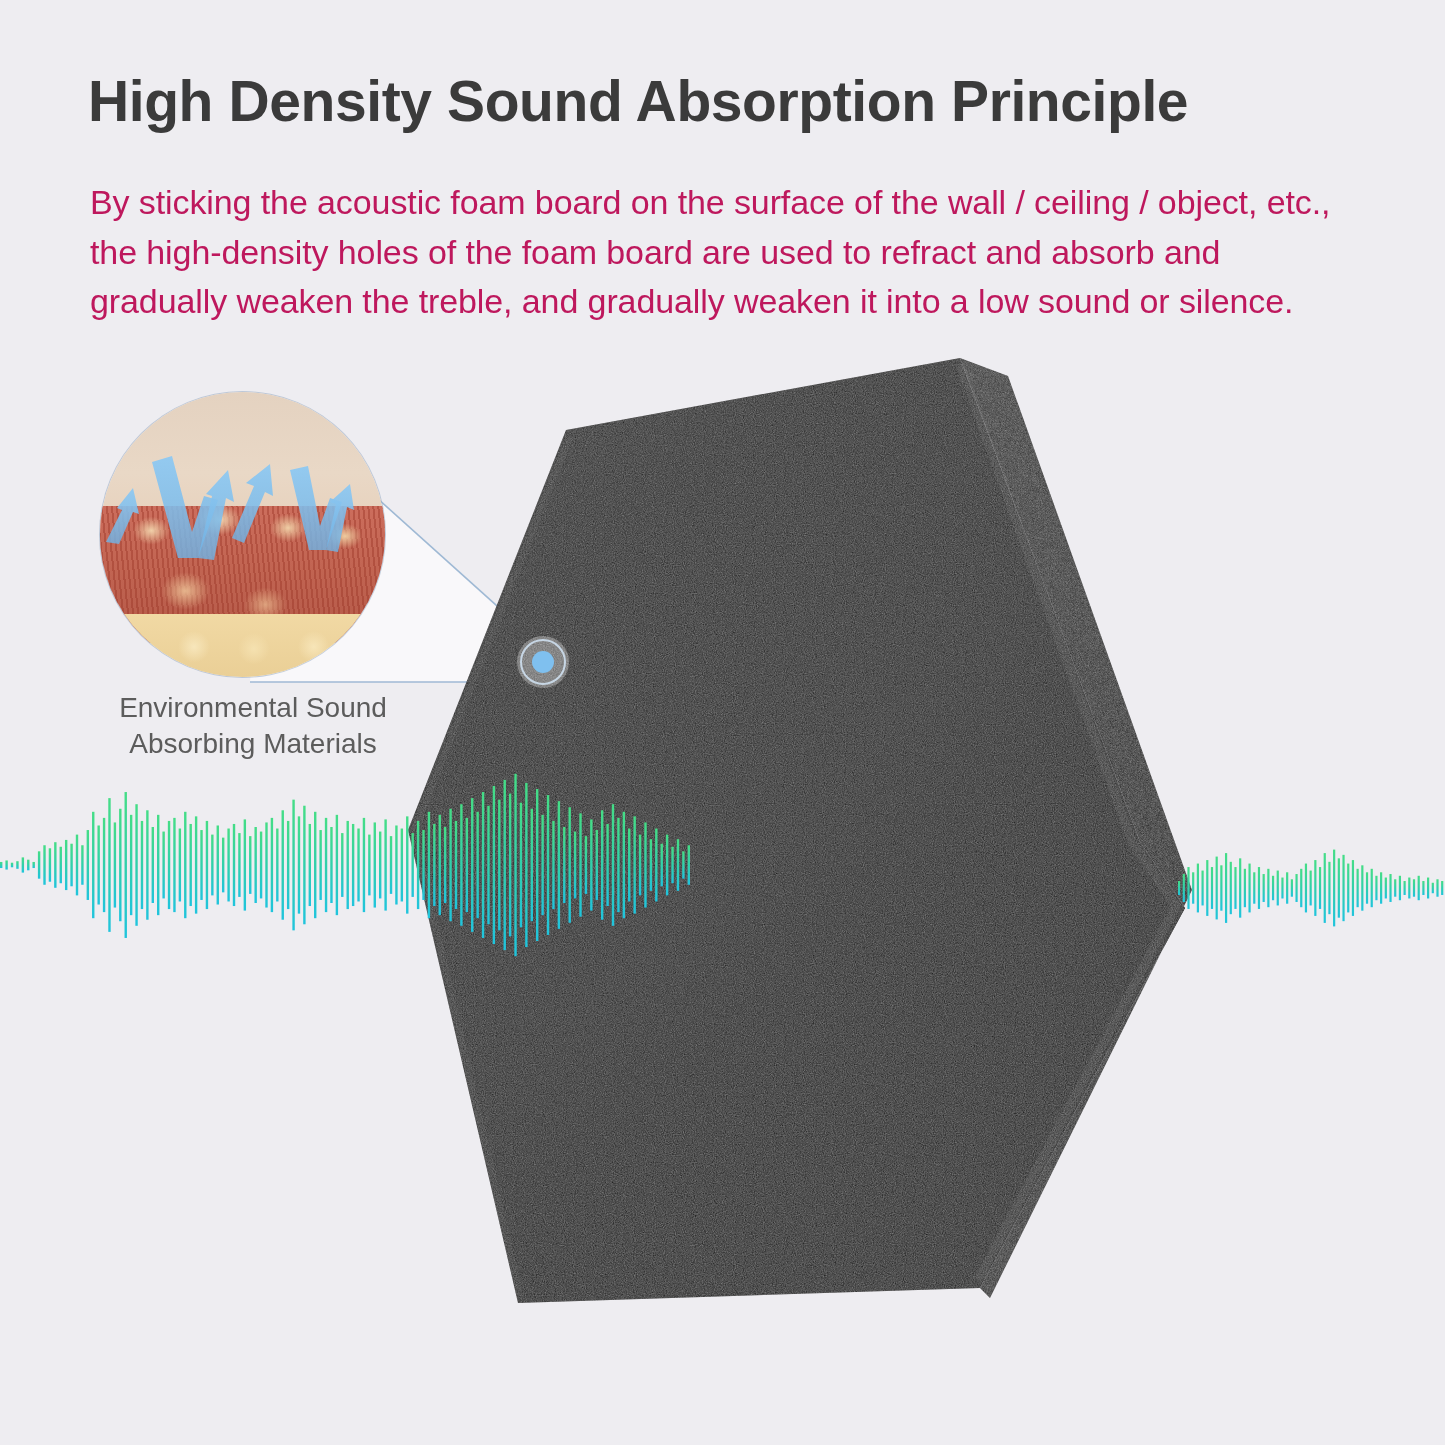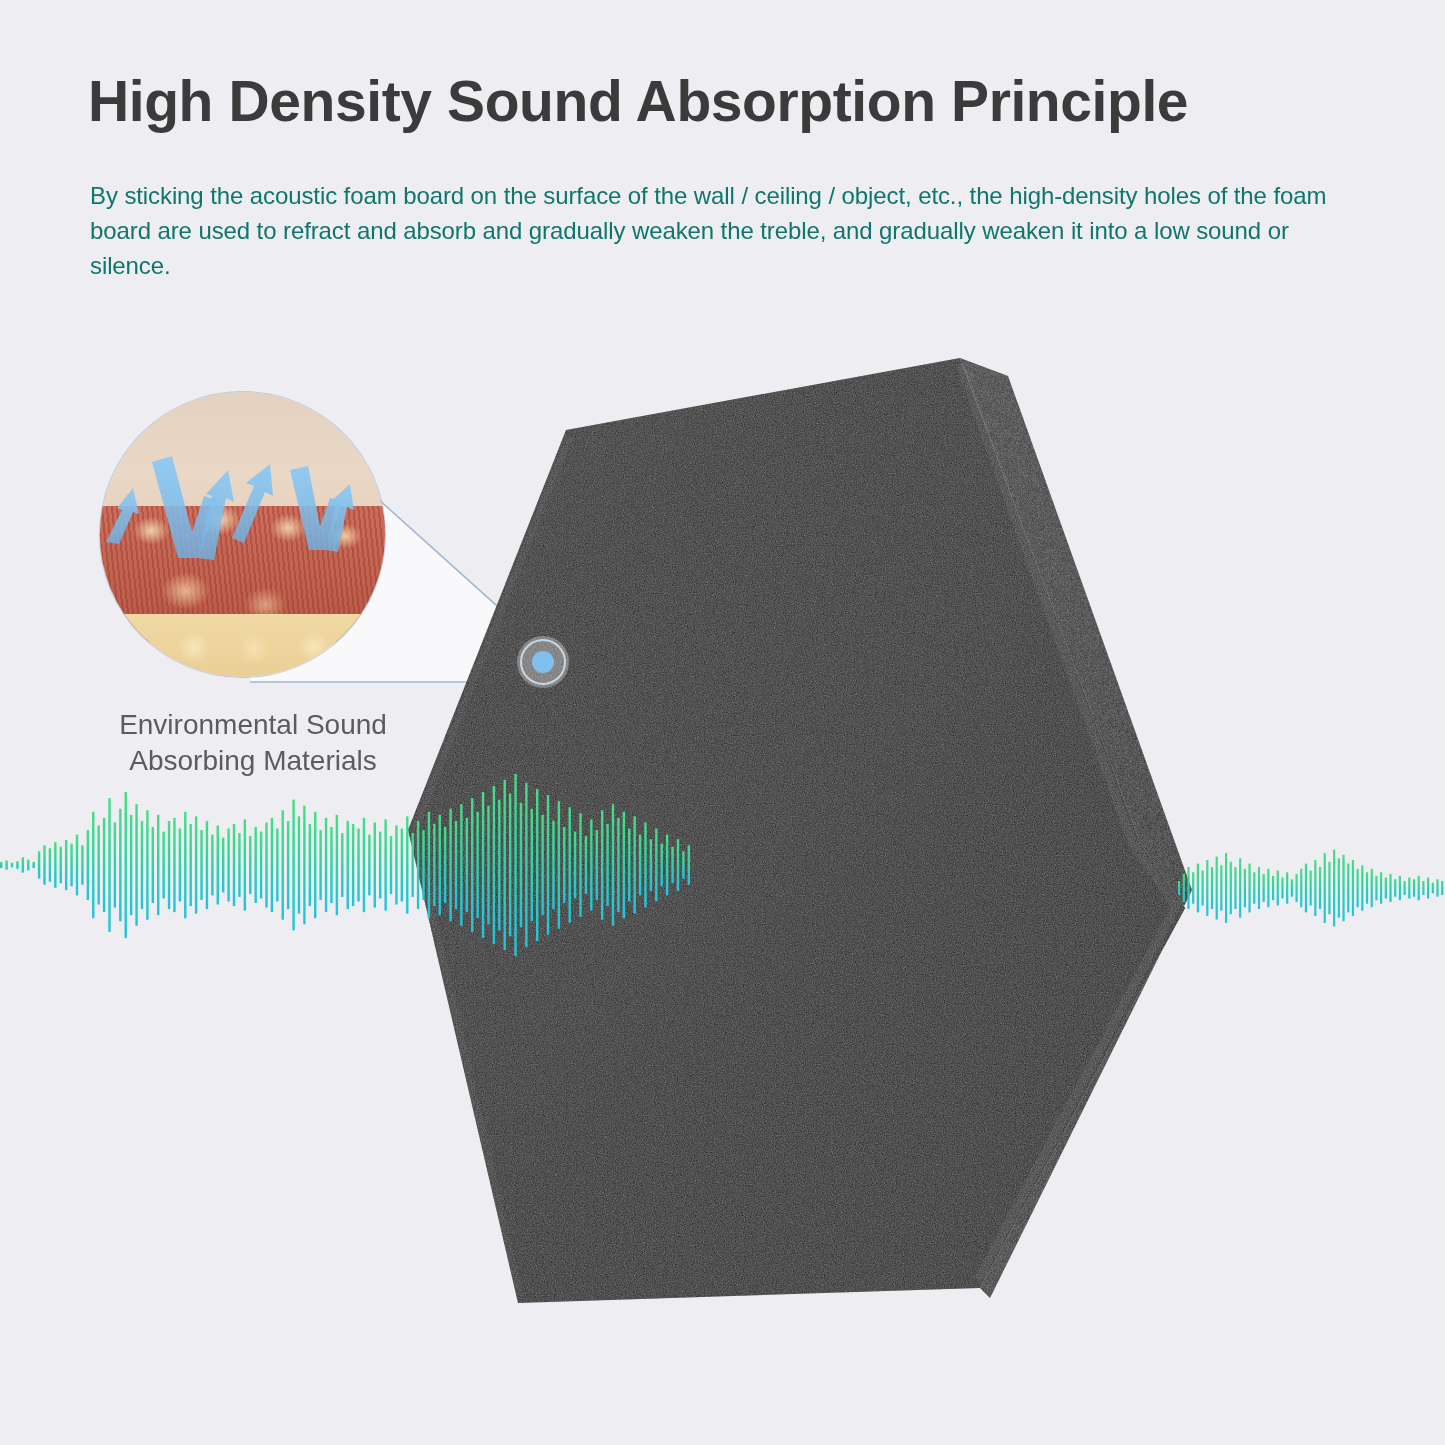--- a/index.html
+++ b/index.html
@@ -13,21 +13,21 @@
   .stage{position:absolute;inset:0;padding-left:16px;}
 
   
   .headline{
     position:absolute;left:88px;top:72px;width:1290px;
     font-size:57px;font-weight:bold;color:#3b3b3b;
     letter-spacing:-0.4px;line-height:1.05;
   }
   .subcopy{
     position:absolute;left:90px;top:178px;width:1265px;
-    font-size:24px;color:#0f766e;line-height:1.46;
+    font-size:34px;color:#be185d;line-height:1.46;
     letter-spacing:-0.1px;
   }
 
   
   .inset-wrap{position:absolute;left:100px;top:392px;width:285px;height:285px;}
   .inset-circle{
     position:absolute;inset:0;border-radius:50%;
     overflow:hidden;
     box-shadow:0 0 0 1px rgba(150,170,195,.55);
   }
@@ -58,21 +58,21 @@
       radial-gradient(circle 22px at 33% 52%, #f7e6bb 0%, rgba(247,230,187,0) 72%),
       radial-gradient(circle 22px at 54% 55%, #f5e1b0 0%, rgba(245,225,176,0) 72%),
       radial-gradient(circle 22px at 75% 52%, #f7e5b8 0%, rgba(247,229,184,0) 72%),
       radial-gradient(circle 22px at 94% 57%, #f4dfac 0%, rgba(244,223,172,0) 72%),
       linear-gradient(180deg,#f1d9a4 0%,#eacf96 100%);
   }
   .arrows{position:absolute;inset:0;}
 
   .inset-caption{
     position:absolute;left:88px;top:690px;width:330px;
-    text-align:center;font-size:28px;color:#5c5c5c;line-height:1.28;margin-top:17px;
+    text-align:center;font-size:28px;color:#5c5c5c;line-height:1.28;
   }
 
   
   .connector{position:absolute;left:0;top:330px;width:700px;height:420px;}
 
   
   .panel{position:absolute;left:380px;top:330px;width:850px;height:1020px;}
 
   
   .wave-left{position:absolute;left:0px;top:770px;width:690px;height:190px;}

